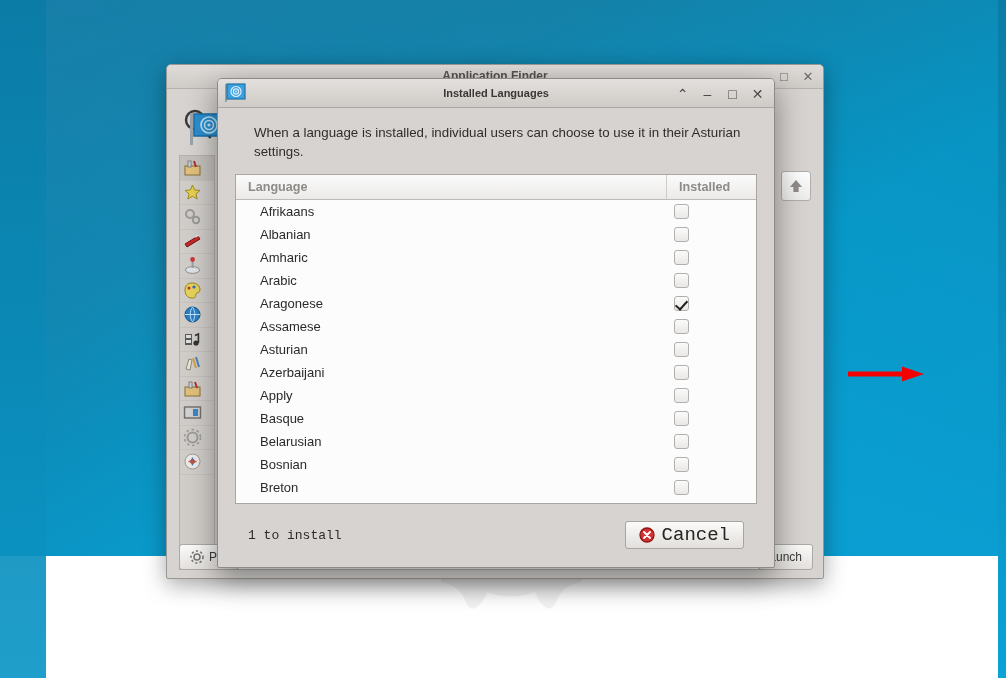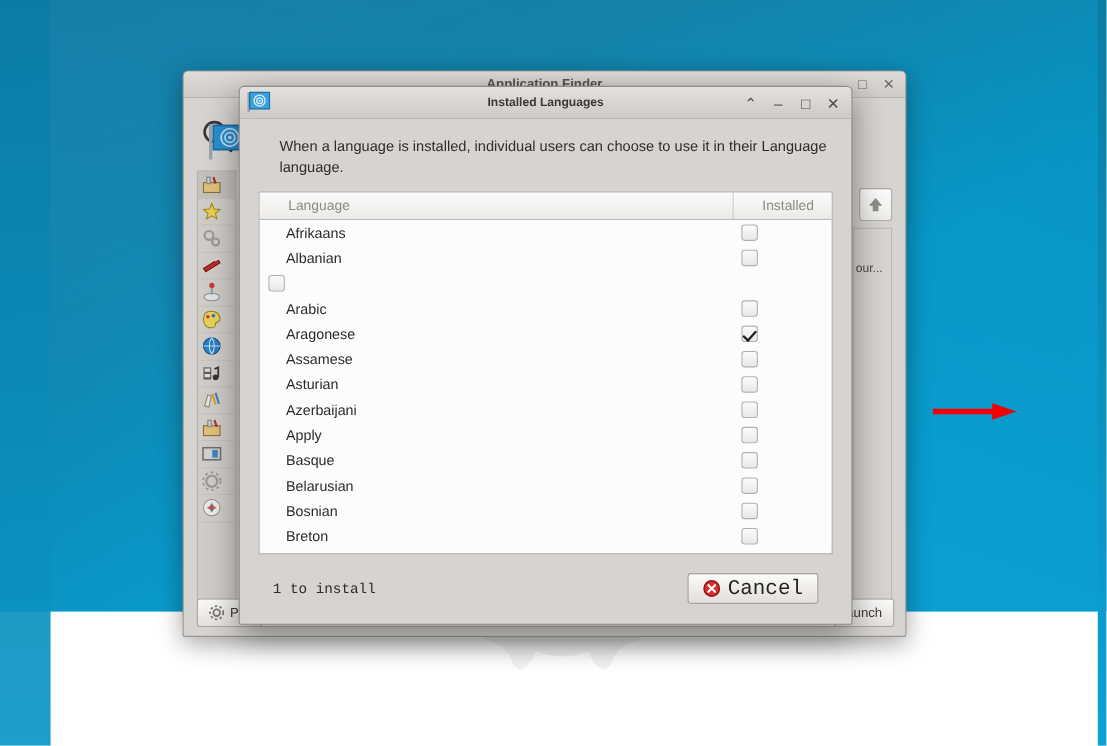--- a/index.html
+++ b/index.html
@@ -166,22 +166,22 @@
     border: 1px solid #a9a6a2;
     display: flex; flex-direction: column;
     overflow: hidden;
   }
   #lang-header {
     flex: none; height: 25px; display: flex;
     background: linear-gradient(180deg, #fbfbfb 0%, #ebeae8 100%);
     border-bottom: 1px solid #bdbab6;
   }
   .lh-cell {
-    font-size: 12.6px; font-weight: normal; color: #8d8a87;
-    display: flex; align-items: center; padding-left: 26px;
+    font-size: 12.6px; font-weight: bold; color: #8d8a87;
+    display: flex; align-items: center; padding-left: 12px;
   }
   #lh-language { flex: 1; }
   #lh-installed { width: 90px; border-left: 1px solid #cfccc8; }
 
   #lang-rows { flex: 1; overflow: hidden; }
   .lang-row {
     height: 23px; display: flex; align-items: center;
     background: #fcfcfc;
   }
   .lr-name { flex: 1; padding-left: 24px; font-size: 13px; color: #2c2a29; }
@@ -356,23 +356,20 @@
         <div class="cat-item">
           <svg class="cat-ico" viewBox="0 0 19 19">
             <circle cx="9.5" cy="9.5" r="7.5" fill="#eceae6" stroke="#9a9793"></circle>
             <path d="M9.5 5 L12 9.5 L9.5 14 L7 9.5 Z" fill="#3b86c6"></path>
             <path d="M5 9.5 L9.5 7 L14 9.5 L9.5 12 Z" fill="#c94b3b" opacity=".85"></path>
           </svg>
         </div>
       </div>
     <div id="bg-list-area"></div>
 
-    <div id="bg-right-panel">
-      <div id="bg-right-text">our...</div>
-    </div>
 
     <div id="bg-footer">
       <div class="bg-btn">
         <svg width="14" height="14" viewBox="0 0 14 14">
           <circle cx="7" cy="7" r="3" fill="none" stroke="#7a7774" stroke-width="1.6"></circle>
           <circle cx="7" cy="7" r="6" fill="none" stroke="#7a7774" stroke-width="1.6" stroke-dasharray="2.2 2.2"></circle>
         </svg>
         <span>Pre</span>
       </div>
       <div class="bg-btn">
@@ -394,41 +391,42 @@
       </svg>
       <div id="dlg-title">Installed Languages</div>
       <div id="dlg-win-buttons">
         <span class="dwb">⌃</span>
         <span class="dwb">–</span>
         <span class="dwb">□</span>
         <span class="dwb">✕</span>
       </div>
     </div>
 
-    <div id="dlg-desc">When a language is installed, individual users can choose to use it in their Language language.</div>
+    <div id="dlg-desc">When a language is installed, individual users can choose to use it in their Asturian settings.</div>
 
     <div id="lang-table-wrap">
       <div id="lang-header">
         <div class="lh-cell" id="lh-language">Language</div>
         <div class="lh-cell" id="lh-installed">Installed</div>
       </div>
       <div id="lang-rows">
           <div class="lang-row">
             <div class="lr-name">Afrikaans</div>
             <div class="lr-check">
               <div class="cbox"></div>
             </div>
           </div>
           <div class="lang-row">
             <div class="lr-name">Albanian</div>
             <div class="lr-check">
               <div class="cbox"></div>
             </div>
           </div>
           <div class="lang-row">
+            <div class="lr-name">Amharic</div>
             <div class="lr-check">
               <div class="cbox"></div>
             </div>
           </div>
           <div class="lang-row">
             <div class="lr-name">Arabic</div>
             <div class="lr-check">
               <div class="cbox"></div>
             </div>
           </div>

